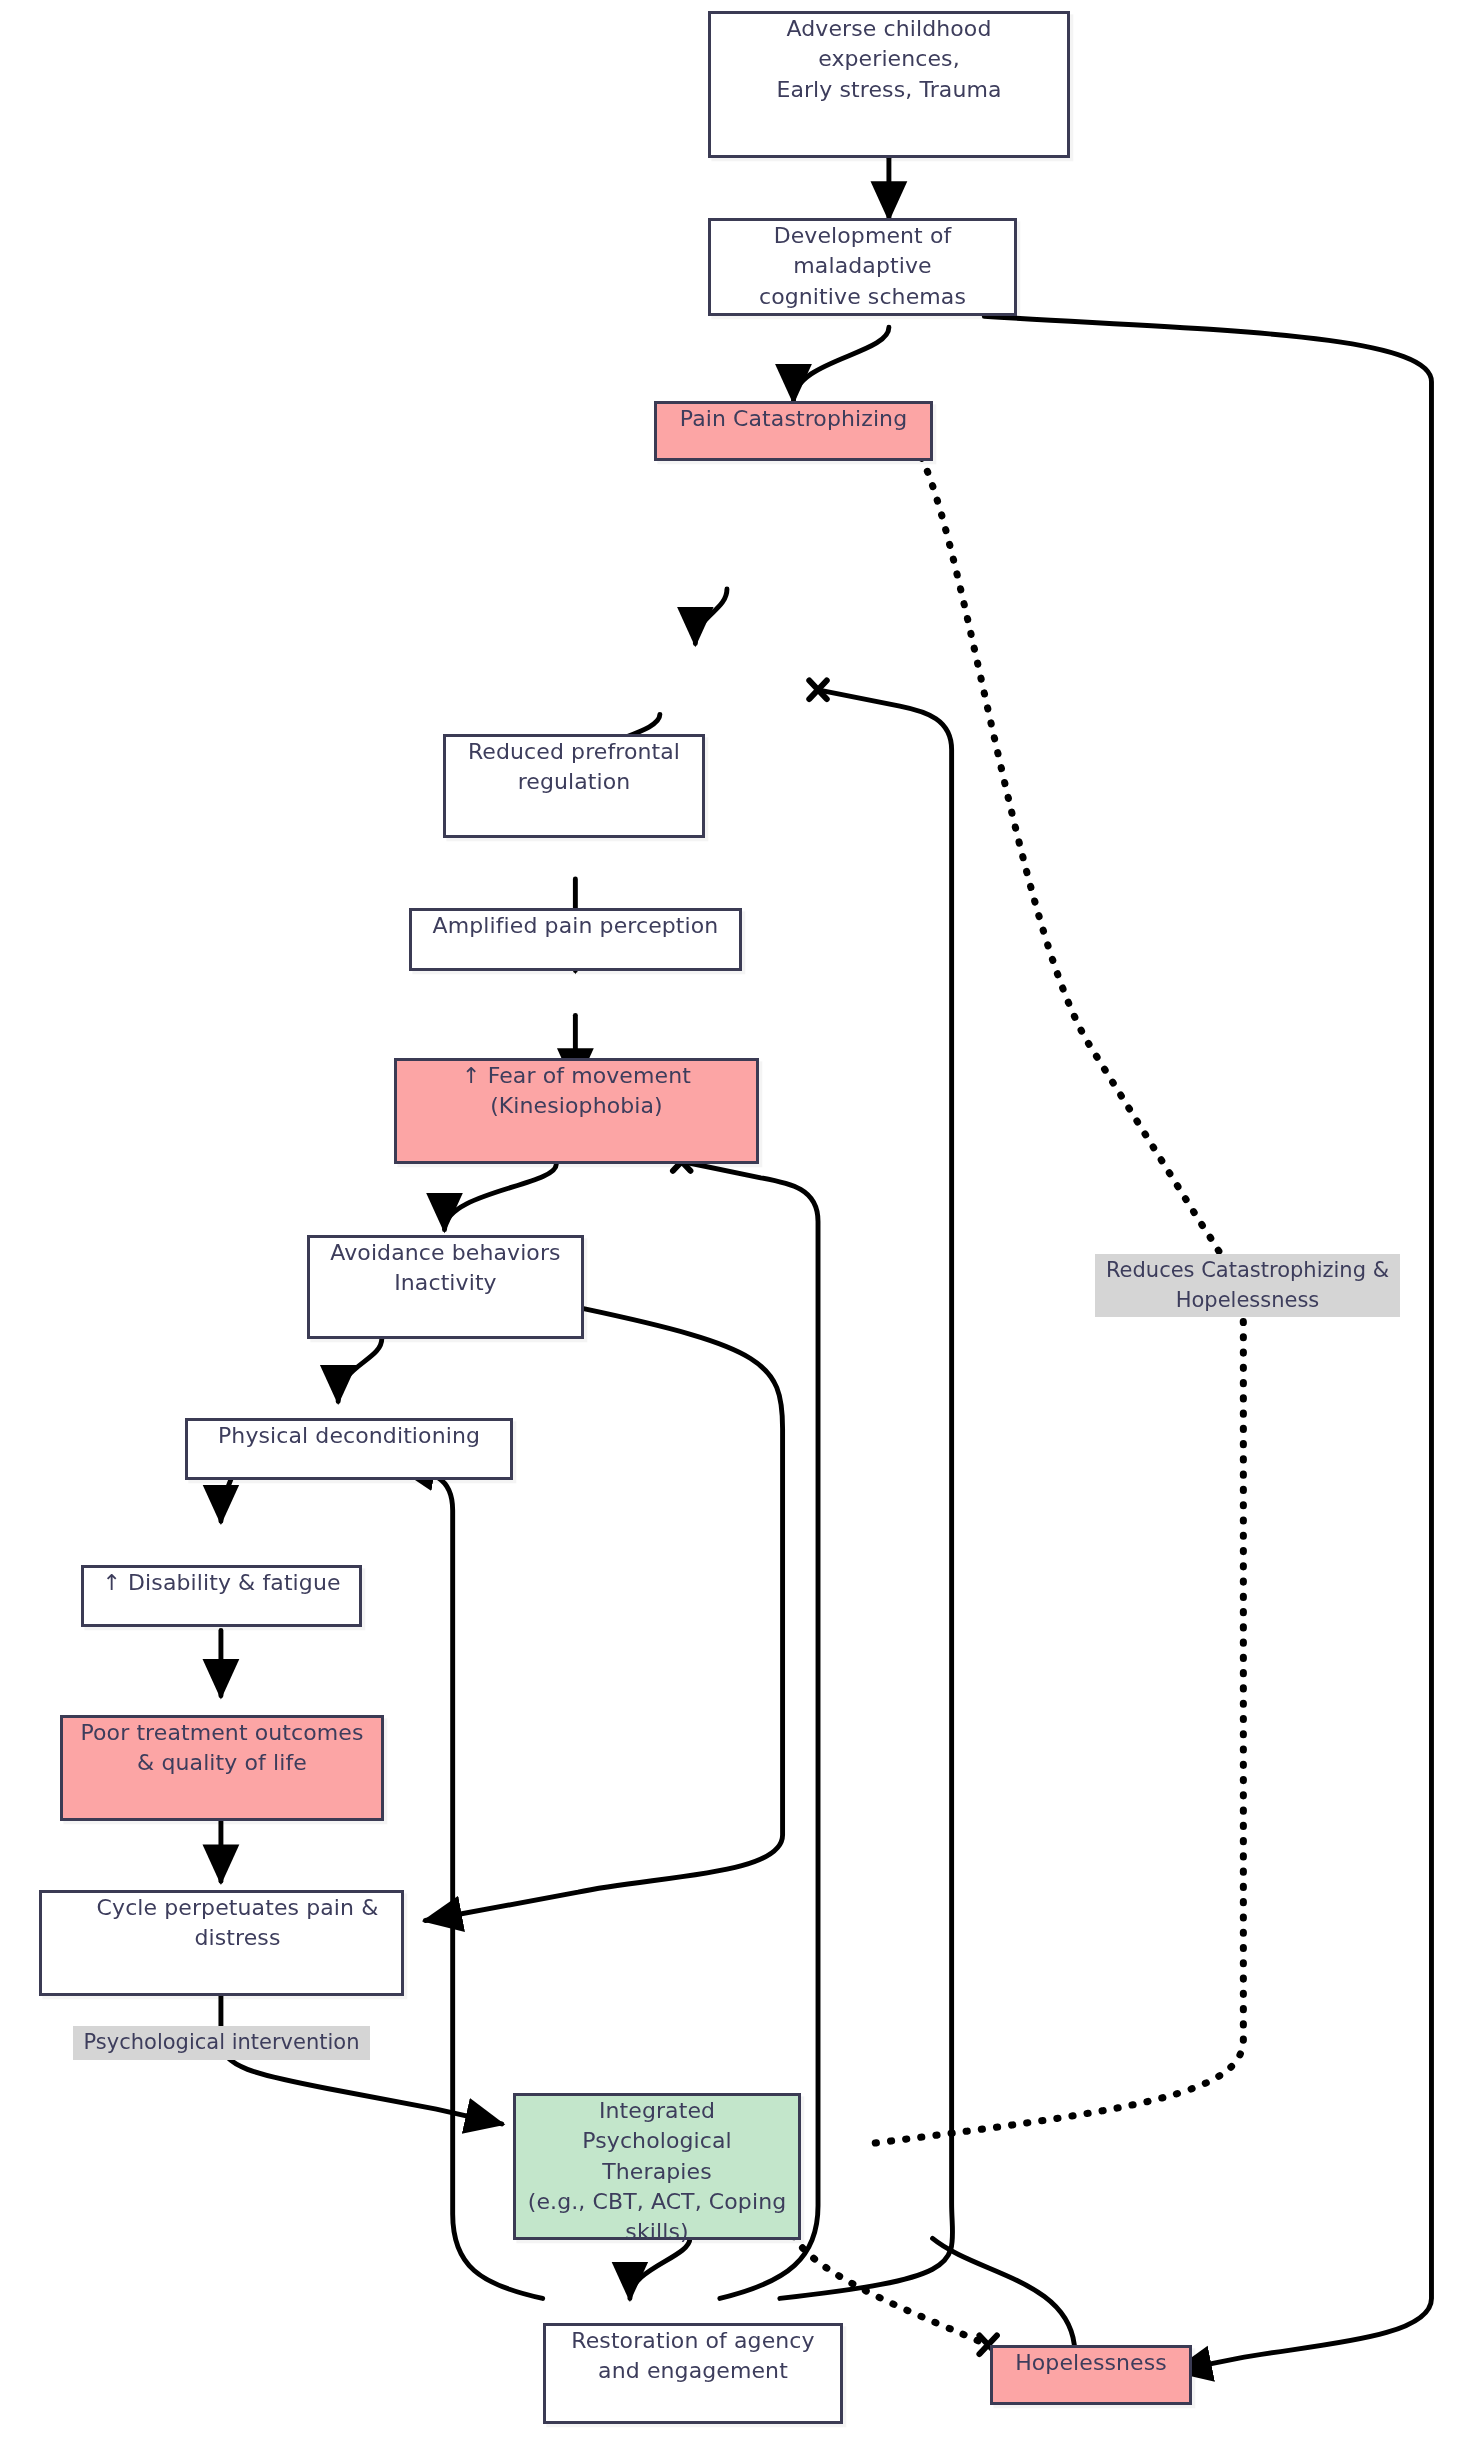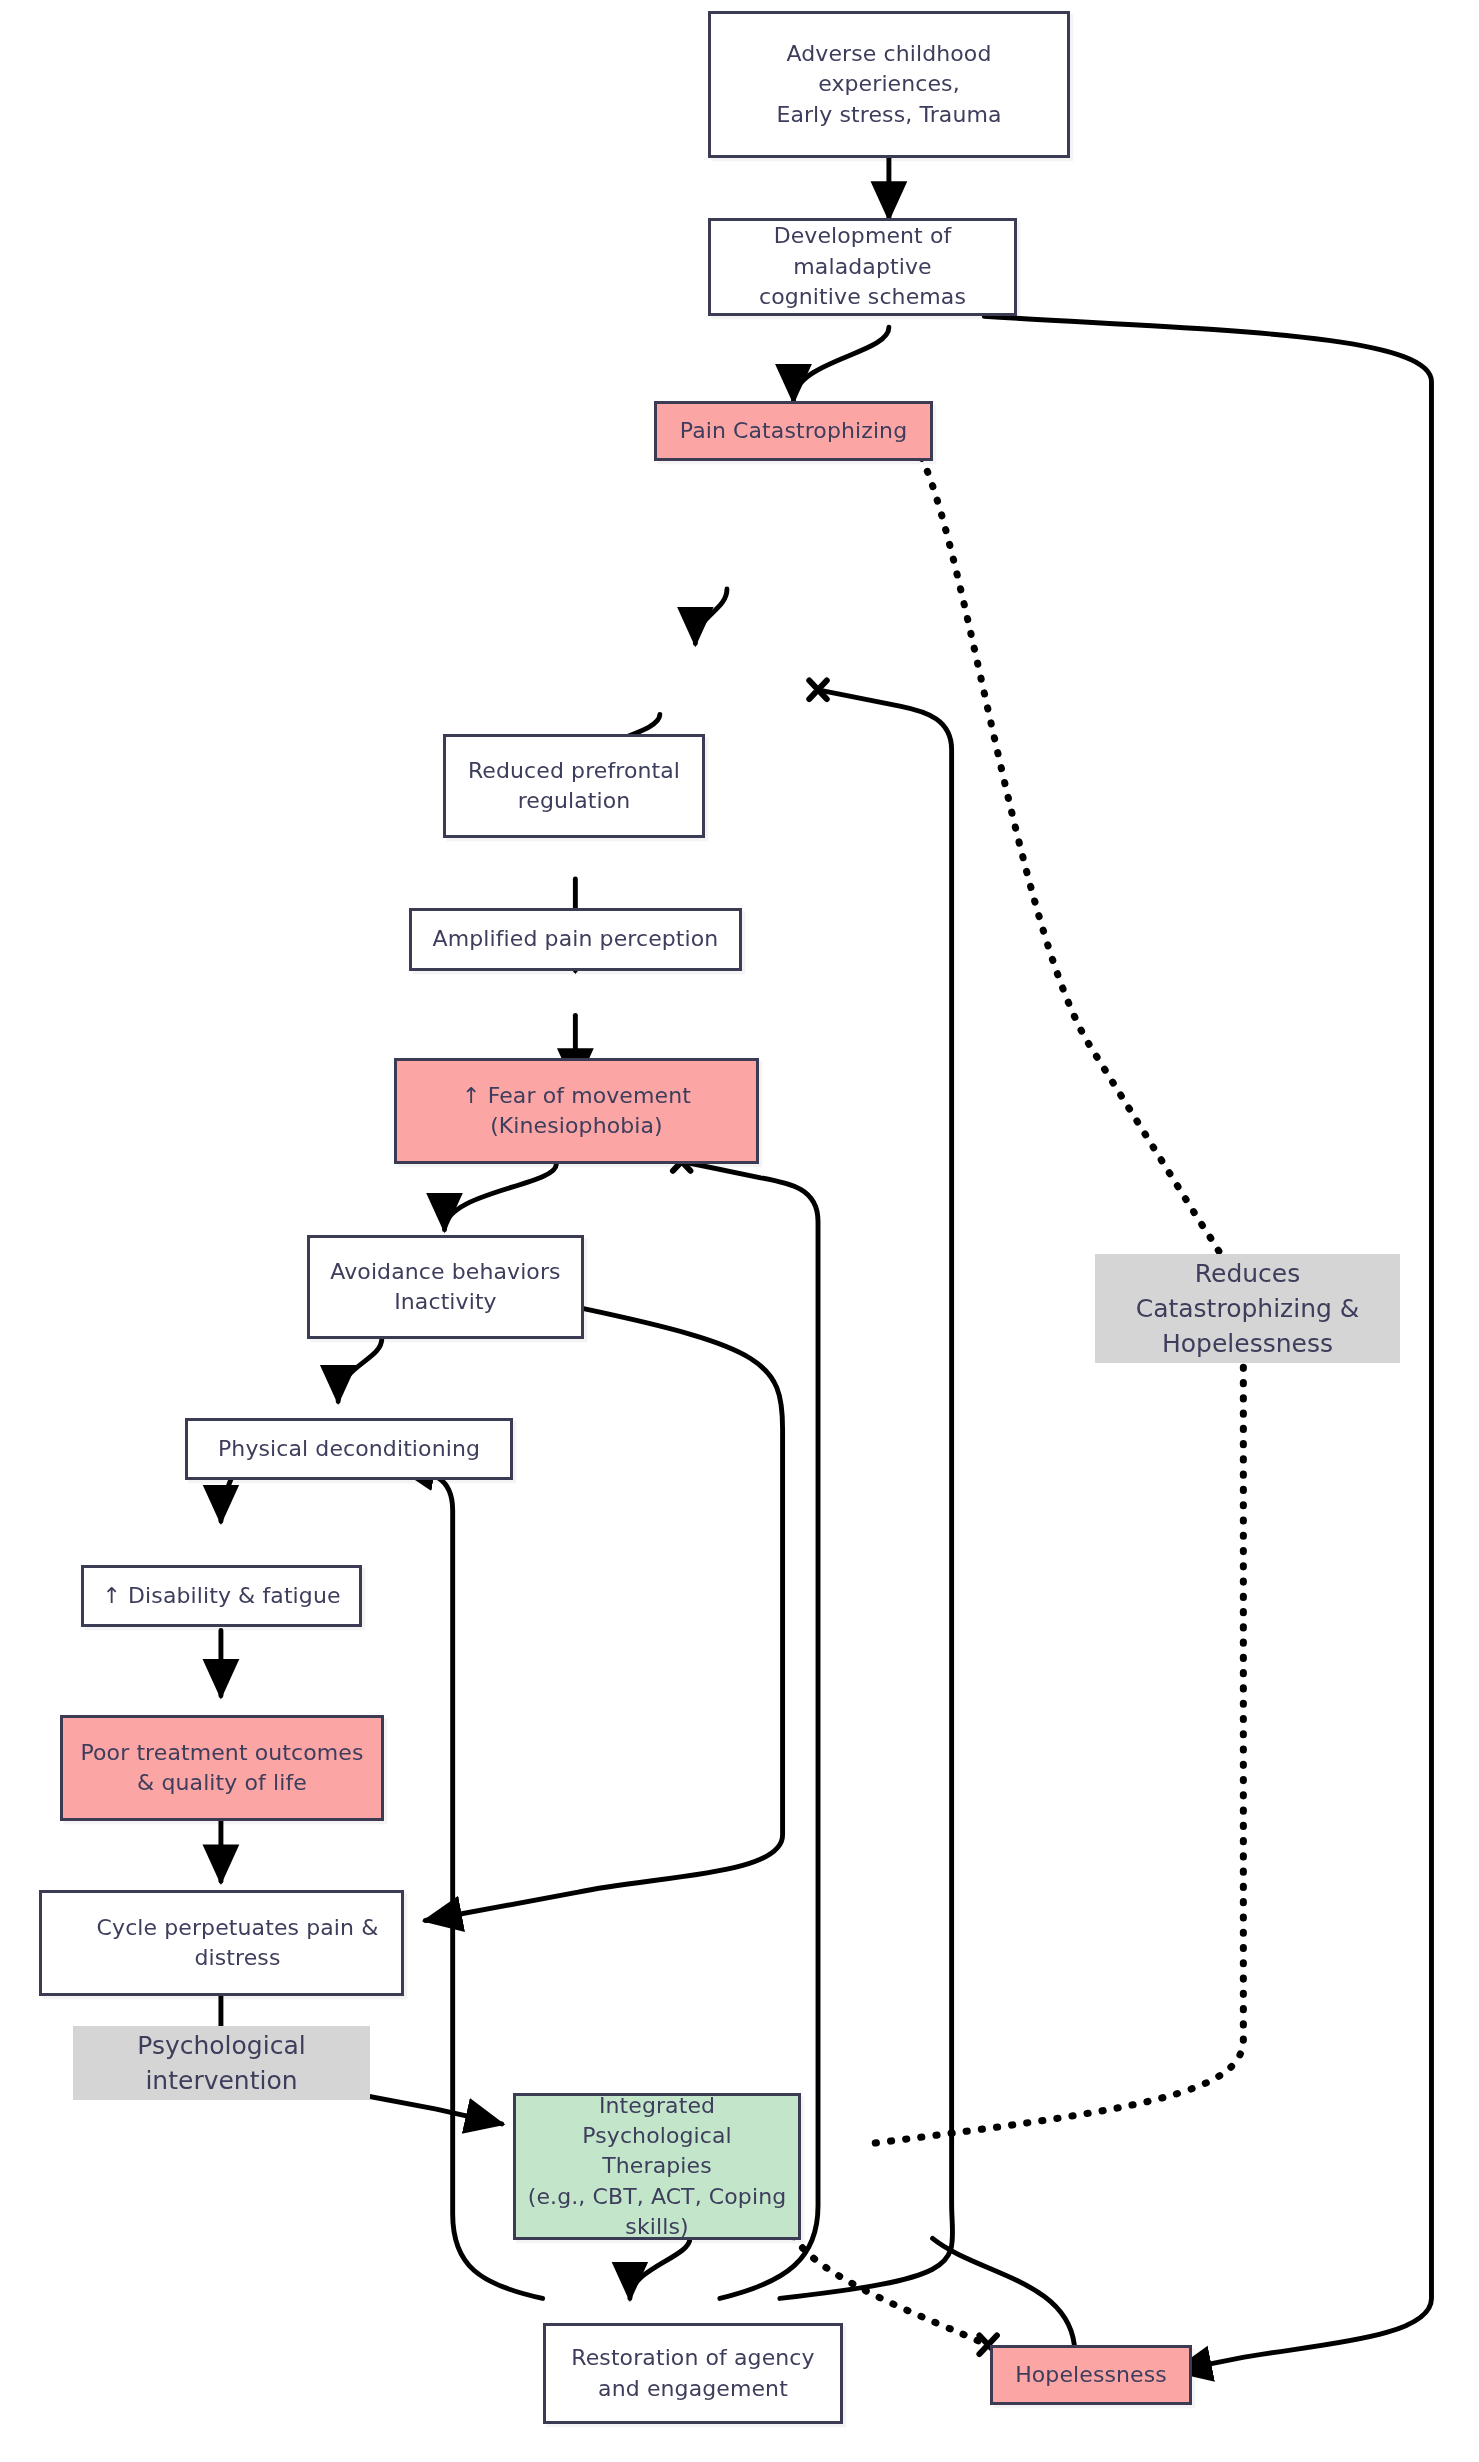--- a/index.html
+++ b/index.html
@@ -1,27 +1,27 @@
 <!DOCTYPE html>
 <html style="font-size:8.7px"><head>
 <meta charset="utf-8">
 <style>
   html,body{margin:0;padding:0;background:#ffffff;}
   body{font-family:"DejaVu Sans",sans-serif;}
   #stage{position:relative;width:1479px;height:2462px;background:#ffffff;overflow:hidden;}
   #edges{position:absolute;left:0;top:0;width:1479px;height:2462px;}
   .node{position:absolute;box-sizing:border-box;border:3.3px solid #3b3b54;background:#ffffff;
-        display:flex;align-items:center;justify-content:center;text-align:center;
+        display:flex;align-items:flex-start;justify-content:center;text-align:center;
         color:#3d3d5c;font-size:22px;line-height:1.38;letter-spacing:0.1px;
         box-shadow:3.3px 3.3px 0 rgba(0,0,0,.045);}
   .node .txt{white-space:pre-line;padding:0 7.6px;}
   .pink{background:#fca5a5;}
   .yellow{background:#fca5a5;}
   .green{background:#c3e6cb;}
-  .edgelabel{position:absolute;background:#d5d5d5;color:#3d3d5c;font-size:25px;line-height:1.4;
+  .edgelabel{position:absolute;background:#d5d5d5;color:#3d3d5c;font-size:21px;line-height:1.4;
              text-align:center;padding:2.2px 5.5px;box-sizing:border-box;white-space:pre-line;}
 </style>
 </head>
 <body>
 
 <div id="stage">
 
   <svg id="edges" viewBox="0 0 2712 4515">
     <defs>
       <marker id="ah" viewBox="0 0 12 12" refX="10" refY="6" markerWidth="9" markerHeight="9" orient="auto-start-reverse" markerUnits="strokeWidth">

